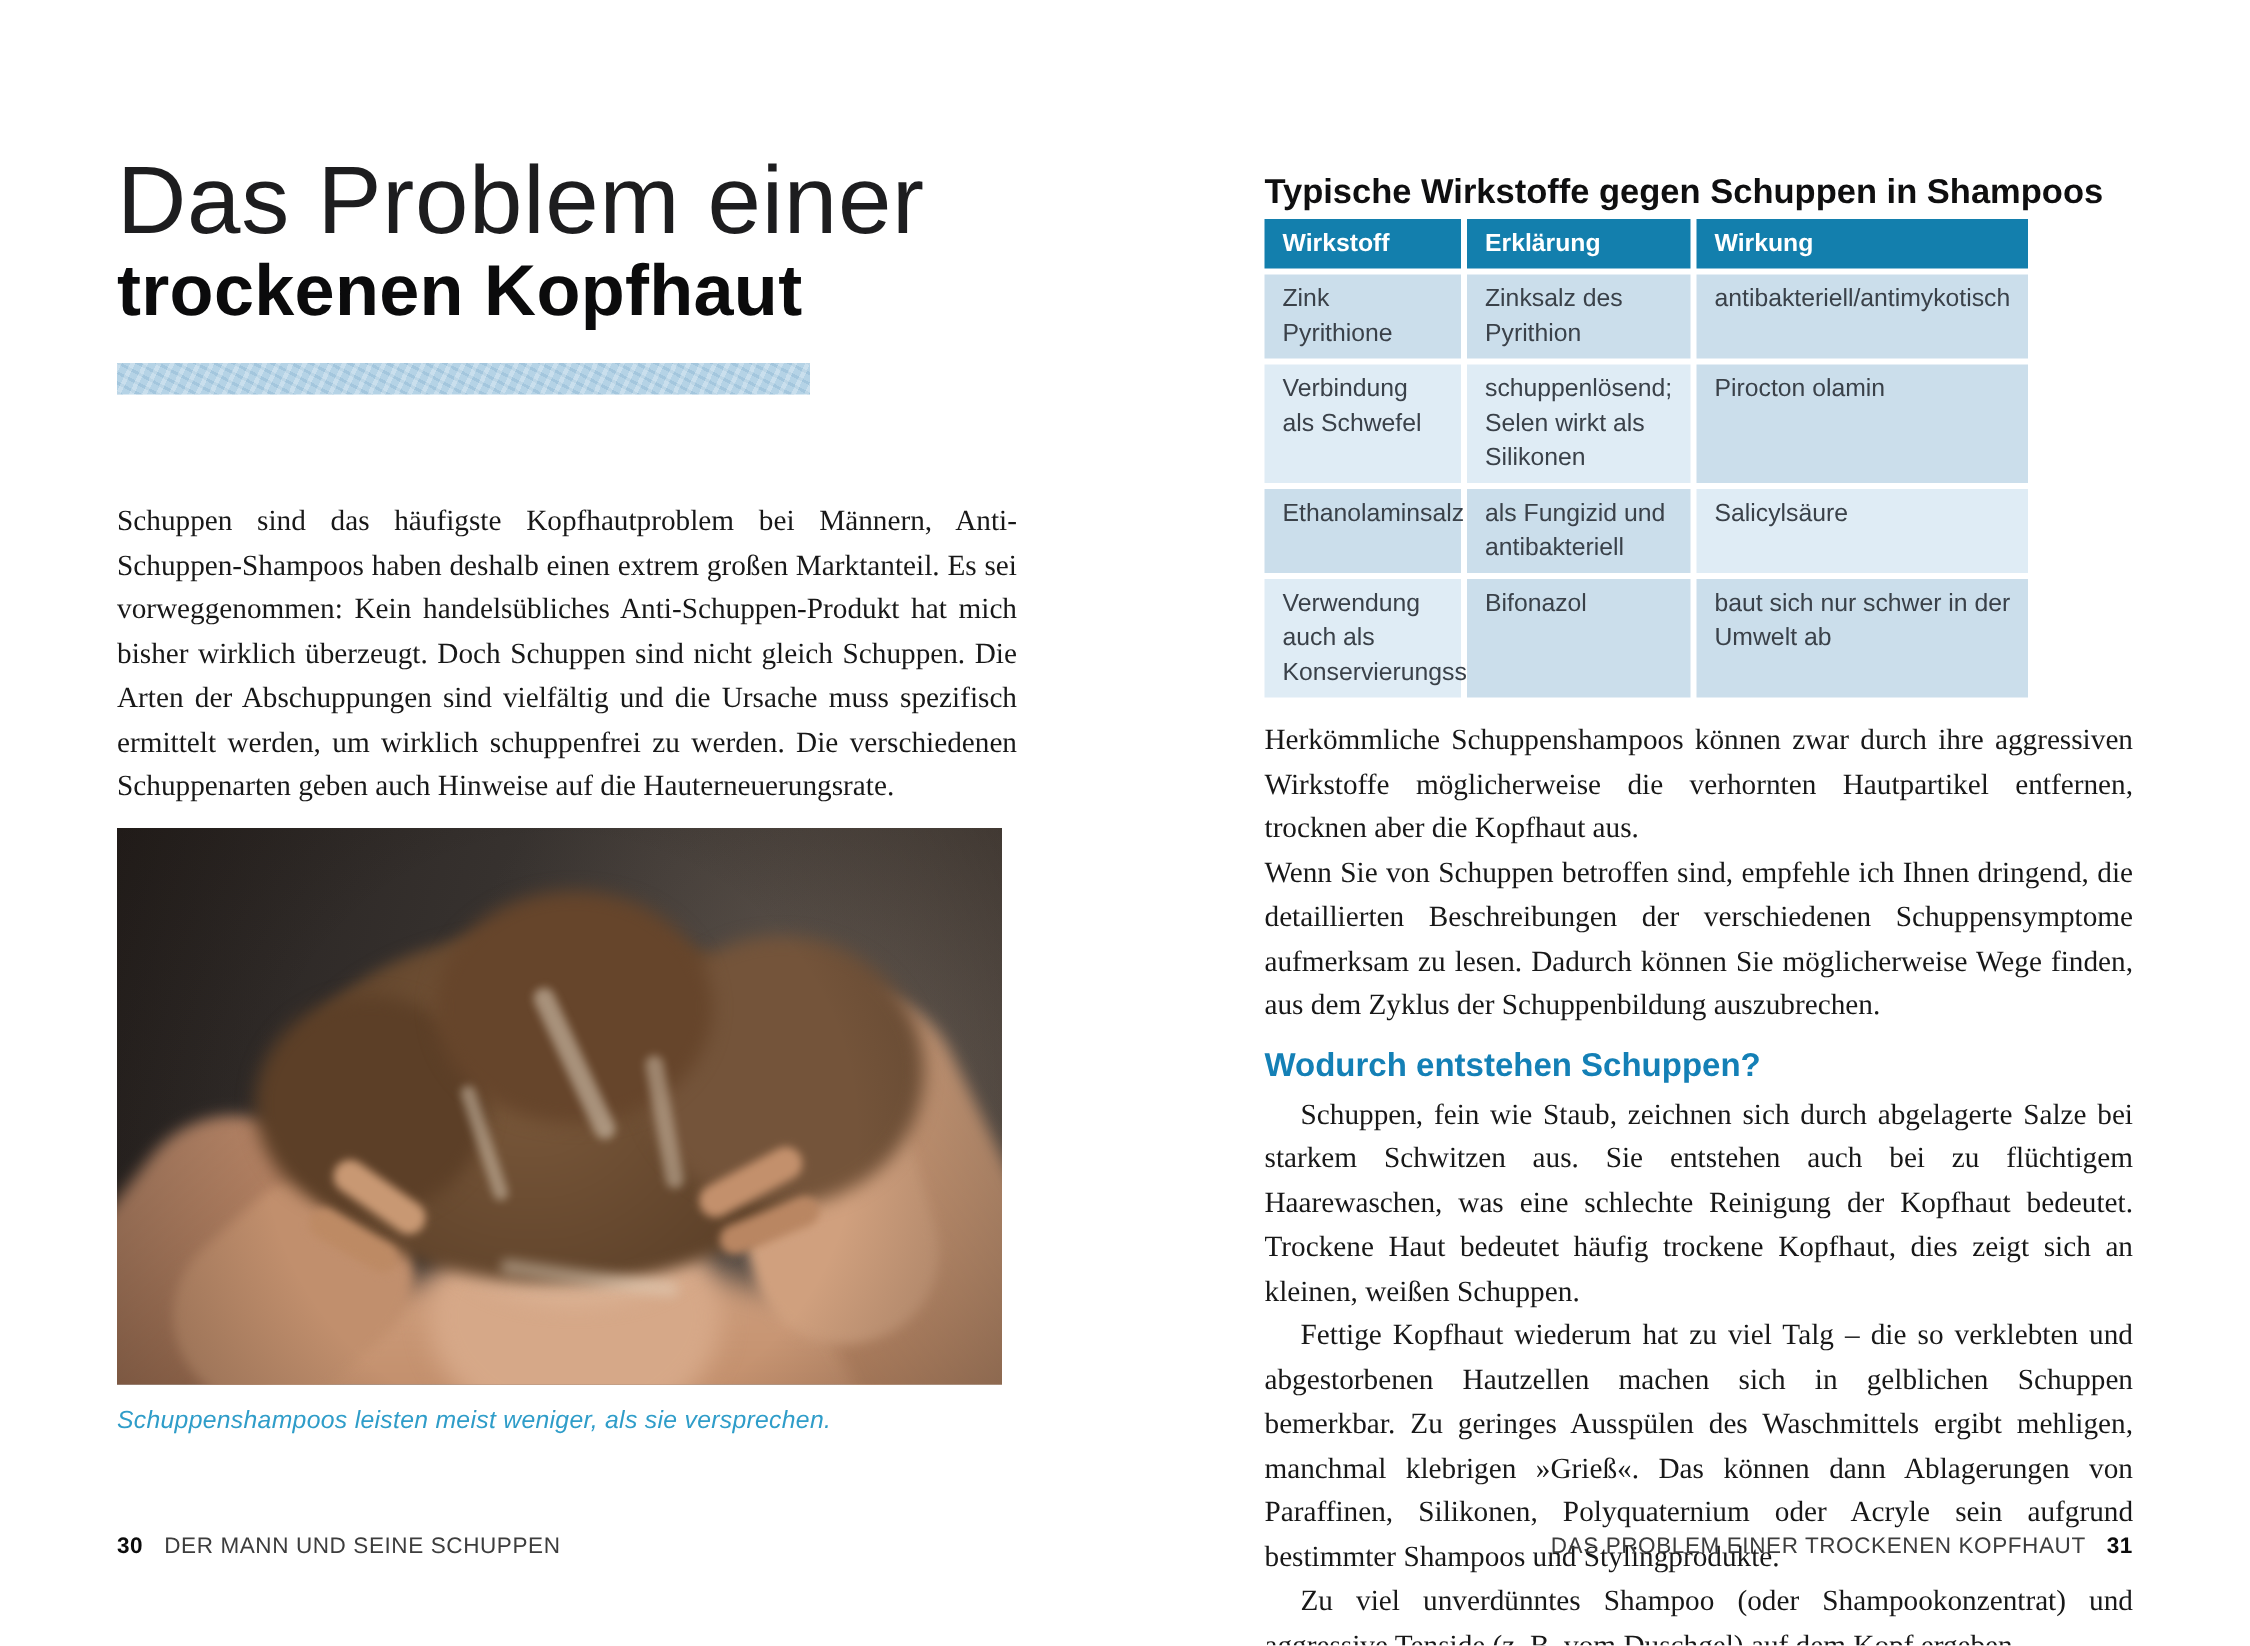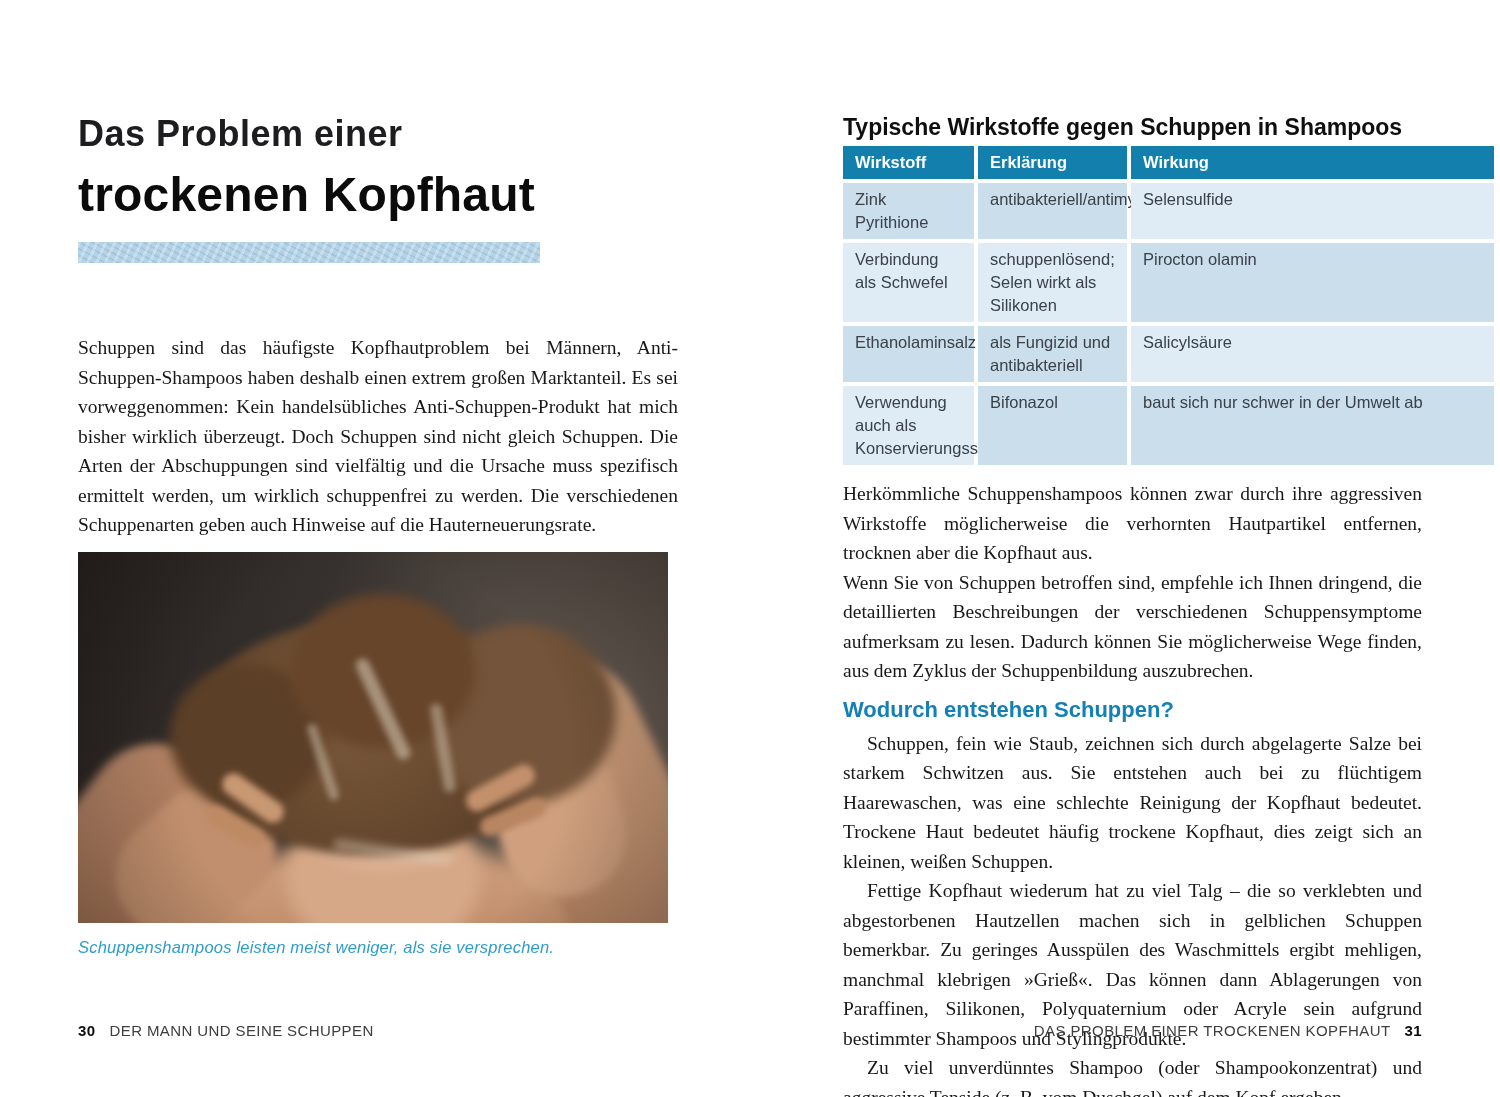--- a/index.html
+++ b/index.html
@@ -5,21 +5,21 @@
   * { margin:0; padding:0; box-sizing:border-box; }
   html,body { background:#ffffff; }
   .canvas {
     position:relative; width:1500px; height:1097px; background:#ffffff;
     font-family:"Liberation Sans", sans-serif; color:#1c1c1c; overflow:hidden;
   }
 
   
   .left-col { position:absolute; left:78px; top:103px; width:600px; }
   .page-title { font-family:"Liberation Sans", sans-serif; }
-  .title-line1 { font-size:36px; line-height:61px; font-weight:700; color:#1d1d1f; letter-spacing:.5px; }
+  .title-line1 { font-size:64px; line-height:61px; font-weight:400; color:#1d1d1f; letter-spacing:.5px; }
   .title-line2 { font-size:48px; line-height:61px; font-weight:900; color:#0b0b0c; letter-spacing:.2px; }
   .title-band {
     margin-top:17px; width:462px; height:21px; background-color:#b5d3e6;
     background-image:
       repeating-linear-gradient(115deg, rgba(255,255,255,.28) 0 3px, rgba(255,255,255,0) 3px 8px),
       repeating-linear-gradient(28deg, rgba(94,147,186,.20) 0 2px, rgba(94,147,186,0) 2px 6px);
   }
   .serif-body {
     font-family:"Liberation Serif", serif; font-size:19.5px; line-height:29.5px;
     color:#181818; text-align:justify;
@@ -76,21 +76,21 @@
     background:radial-gradient(circle at 50% 55%, rgba(0,0,0,0) 55%, rgba(20,14,10,.35) 100%); }
 
   .caption {
     margin-top:13px; font-style:italic; font-size:16.5px; line-height:22px;
     color:#2f9dc9; letter-spacing:.2px;
   }
 
   
   .right-col { position:absolute; left:843px; top:116px; width:579px; }
   .table-title { font-size:23px; line-height:22px; font-weight:700; color:#0f0f10; margin-bottom:8px; }
-  .wtable { display:grid; grid-template-columns:131px 149px 1fr; gap:4px; width:651px; }
+  .wtable { display:grid; grid-template-columns:131px 149px 1fr; gap:4px; width:499px; }
   .wtable .cell { padding:5px 12px; font-size:16.5px; line-height:23px; color:#3a4149; }
   .wtable .th { background:#137fad; color:#ffffff; font-weight:700; }
   .row-a { background:#cbdeeb; }
   .row-b { background:#dfecf5; }
 
   .rp-paras { margin-top:14px; }
   .rp-paras p { margin:0; }
   .section-heading { margin-top:10px; margin-bottom:6px; font-size:22px; line-height:27px;
     font-weight:700; color:#1480b6; font-family:"Liberation Sans", sans-serif; }
   .indent { text-indent:24px; }
@@ -145,23 +145,23 @@
 
   <div class="right-col">
     <div class="table-title">Typische Wirkstoffe gegen Schuppen in Shampoos</div>
 
     <div class="wtable">
       <div class="cell th">Wirkstoff</div>
       <div class="cell th">Erklärung</div>
       <div class="cell th">Wirkung</div>
 
       <div class="cell row-a">Zink Pyrithione</div>
+      <div class="cell row-a">Zinksalz des Pyrithion</div>
       <div class="cell row-a">antibakteriell/antimykotisch</div>
 
-      <div class="cell row-b">Selensulfide</div>
       <div class="cell row-b">Verbindung als Schwefel</div>
       <div class="cell row-b">schuppenlösend; Selen wirkt als Silikonen</div>
 
       <div class="cell row-a">Pirocton olamin</div>
       <div class="cell row-a">Ethanolaminsalz</div>
       <div class="cell row-a">als Fungizid und antibakteriell</div>
 
       <div class="cell row-b">Salicylsäure</div>
       <div class="cell row-b">Verwendung auch als Konservierungsstoff</div>
 

